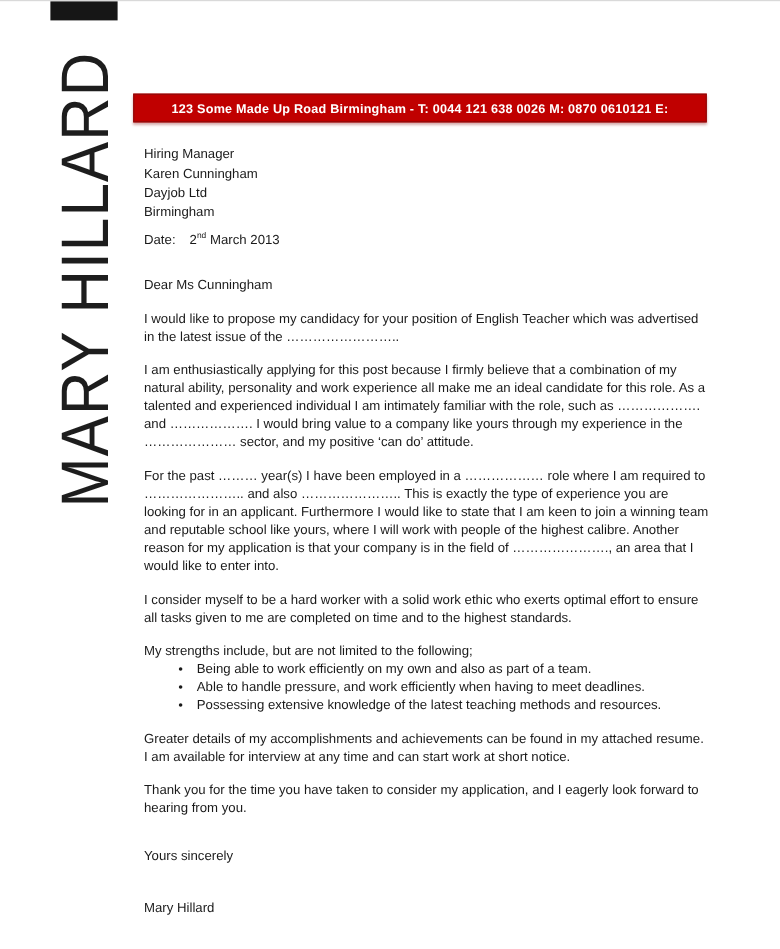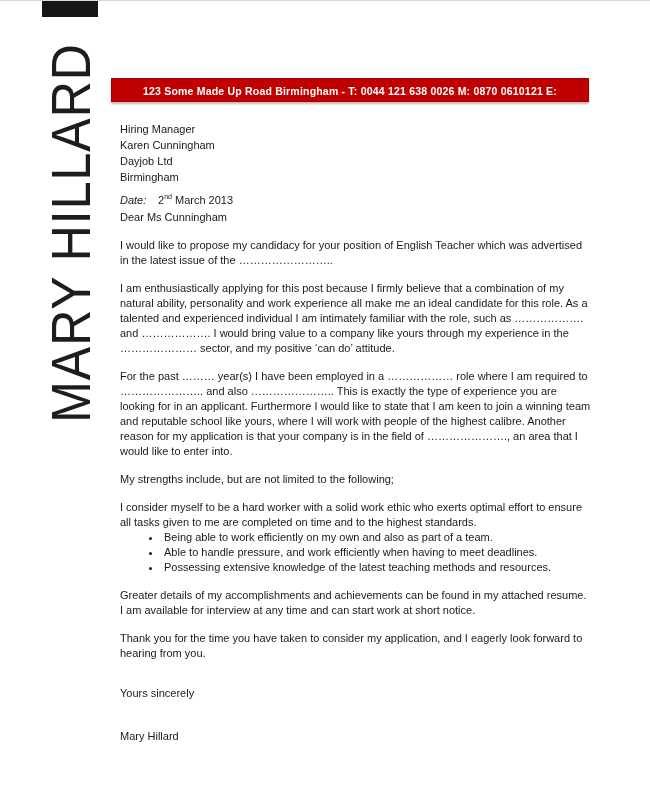--- a/index.html
+++ b/index.html
@@ -57,24 +57,24 @@
     position: absolute;
     left: 120px;
     top: 120px;
     width: 472px;
     font-size: 11px;
     line-height: 15px;
     color: #1a1a1a;
   }
   .recipient div { line-height: 16px; }
   .date-row { margin-top: 8px; }
-  .date-label { display: inline-block; min-width: 38px; font-style: italic; }
+  .date-label { display: inline-block; min-width: 38px; }
   .date-value sup { font-size: 7px; line-height: 0; }
   p { margin: 13px 0 0 0; }
-  p.salutation { margin-top: 2px; }
+  p.salutation { margin-top: 23px; }
   ul.strengths {
     margin: 0;
     padding: 0 0 0 42px;
     list-style: disc;
   }
   ul.strengths li {
     line-height: 15px;
     padding-left: 2px;
   }
   p.signoff { margin-top: 25px; }
@@ -102,23 +102,23 @@
 
     <div class="date-row">
       <span class="date-label">Date:</span><span class="date-value"><span>2</span><sup>nd</sup><span> March 2013</span></span>
     </div>
 
     <p class="salutation">Dear Ms Cunningham</p>
 
     <p>I would like to propose my candidacy for your position of English Teacher which was advertised in the latest issue of the ……………………..</p>
     <p>I am enthusiastically applying for this post because I firmly believe that a combination of my natural ability, personality and work experience all make me an ideal candidate for this role. As a talented and experienced individual I am intimately familiar with the role, such as ………………. and ………………. I would bring value to a company like yours through my experience in the ………………… sector, and my positive ‘can do’ attitude.</p>
     <p>For the past ……… year(s) I have been employed in a ……………… role where I am required to ………………….. and also ………………….. This is exactly the type of experience you are looking for in an applicant. Furthermore I would like to state that I am keen to join a winning team and reputable school like yours, where I will work with people of the highest calibre. Another reason for my application is that your company is in the field of …………………., an area that I would like to enter into.</p>
+    <p>I consider myself to be a hard worker with a solid work ethic who exerts optimal effort to ensure all tasks given to me are completed on time and to the highest standards.</p>
+
     <p>My strengths include, but are not limited to the following;</p>
-
-    <p>I consider myself to be a hard worker with a solid work ethic who exerts optimal effort to ensure all tasks given to me are completed on time and to the highest standards.</p>
 
     <ul class="strengths">
       <li>Being able to work efficiently on my own and also as part of a team.</li>
       <li>Able to handle pressure, and work efficiently when having to meet deadlines.</li>
       <li>Possessing extensive knowledge of the latest teaching methods and resources.</li>
     </ul>
 
     <p>Greater details of my accomplishments and achievements can be found in my attached resume. I am available for interview at any time and can start work at short notice.</p>
     <p>Thank you for the time you have taken to consider my application, and I eagerly look forward to hearing from you.</p>
 

